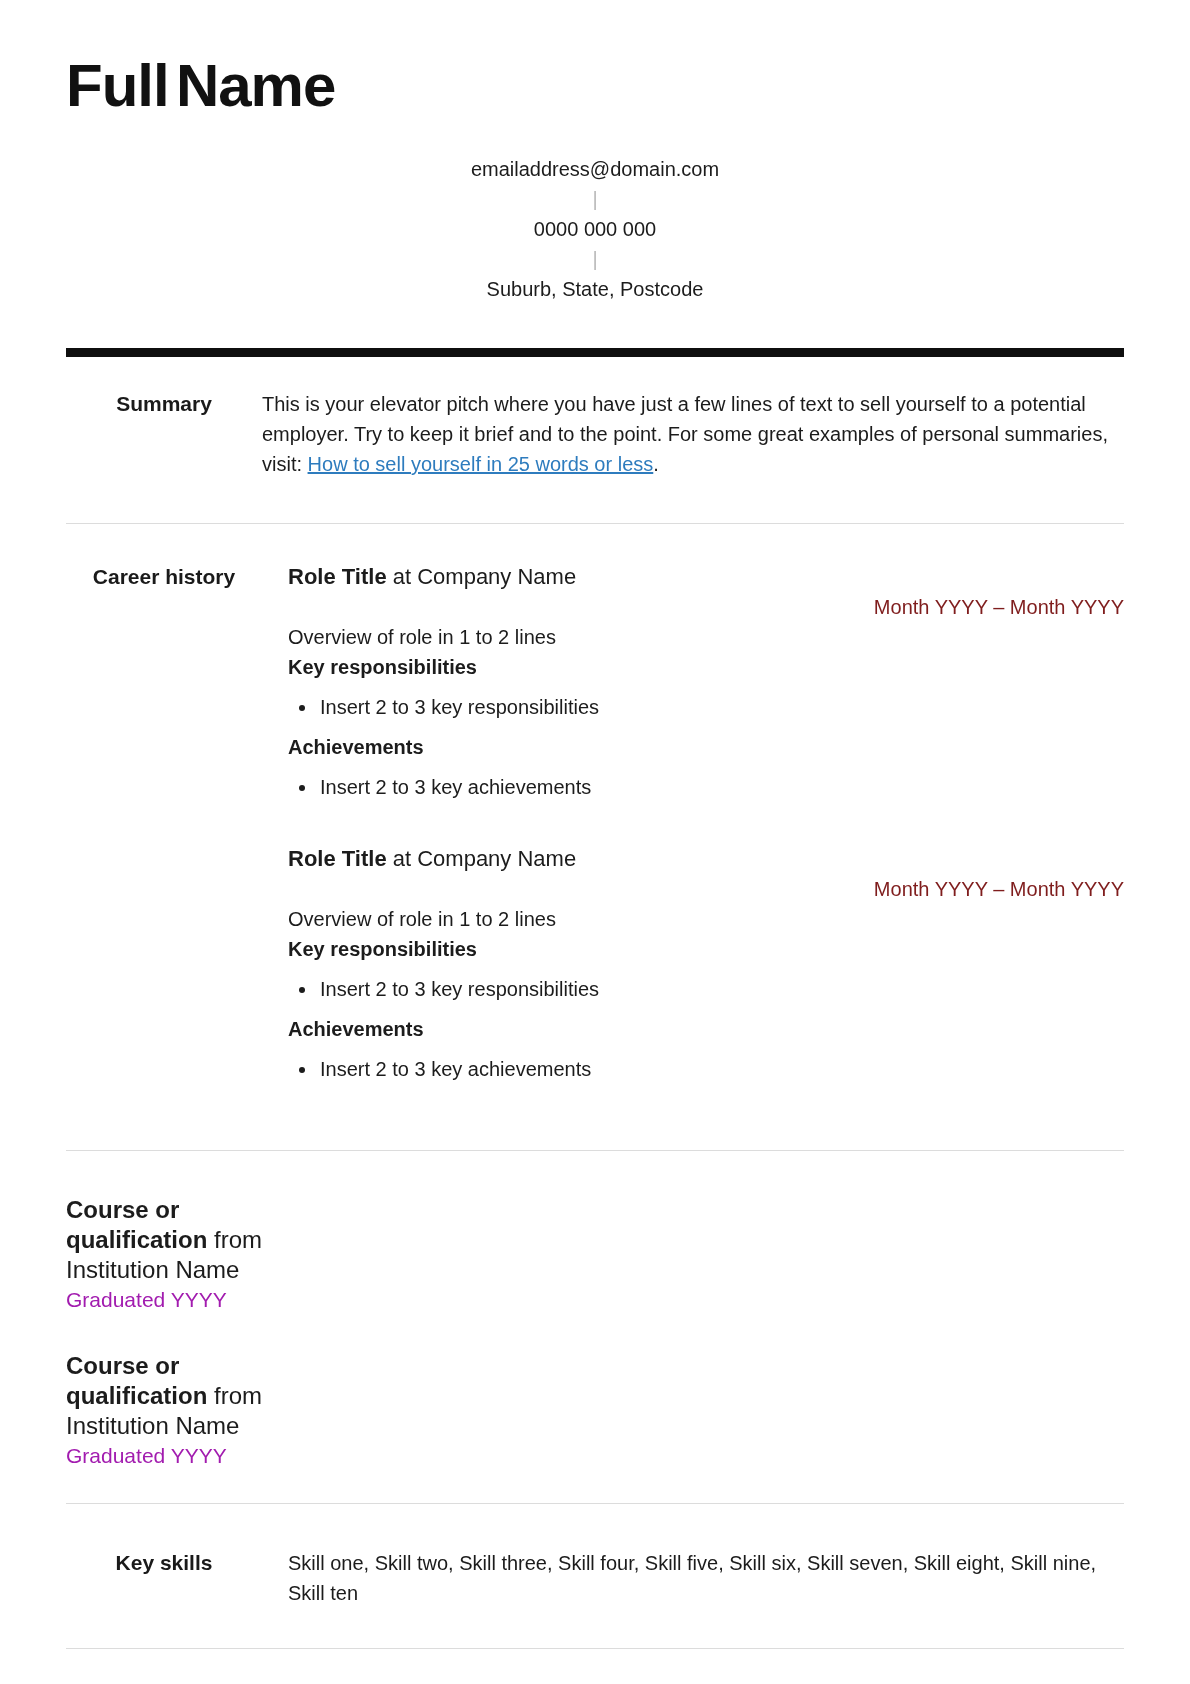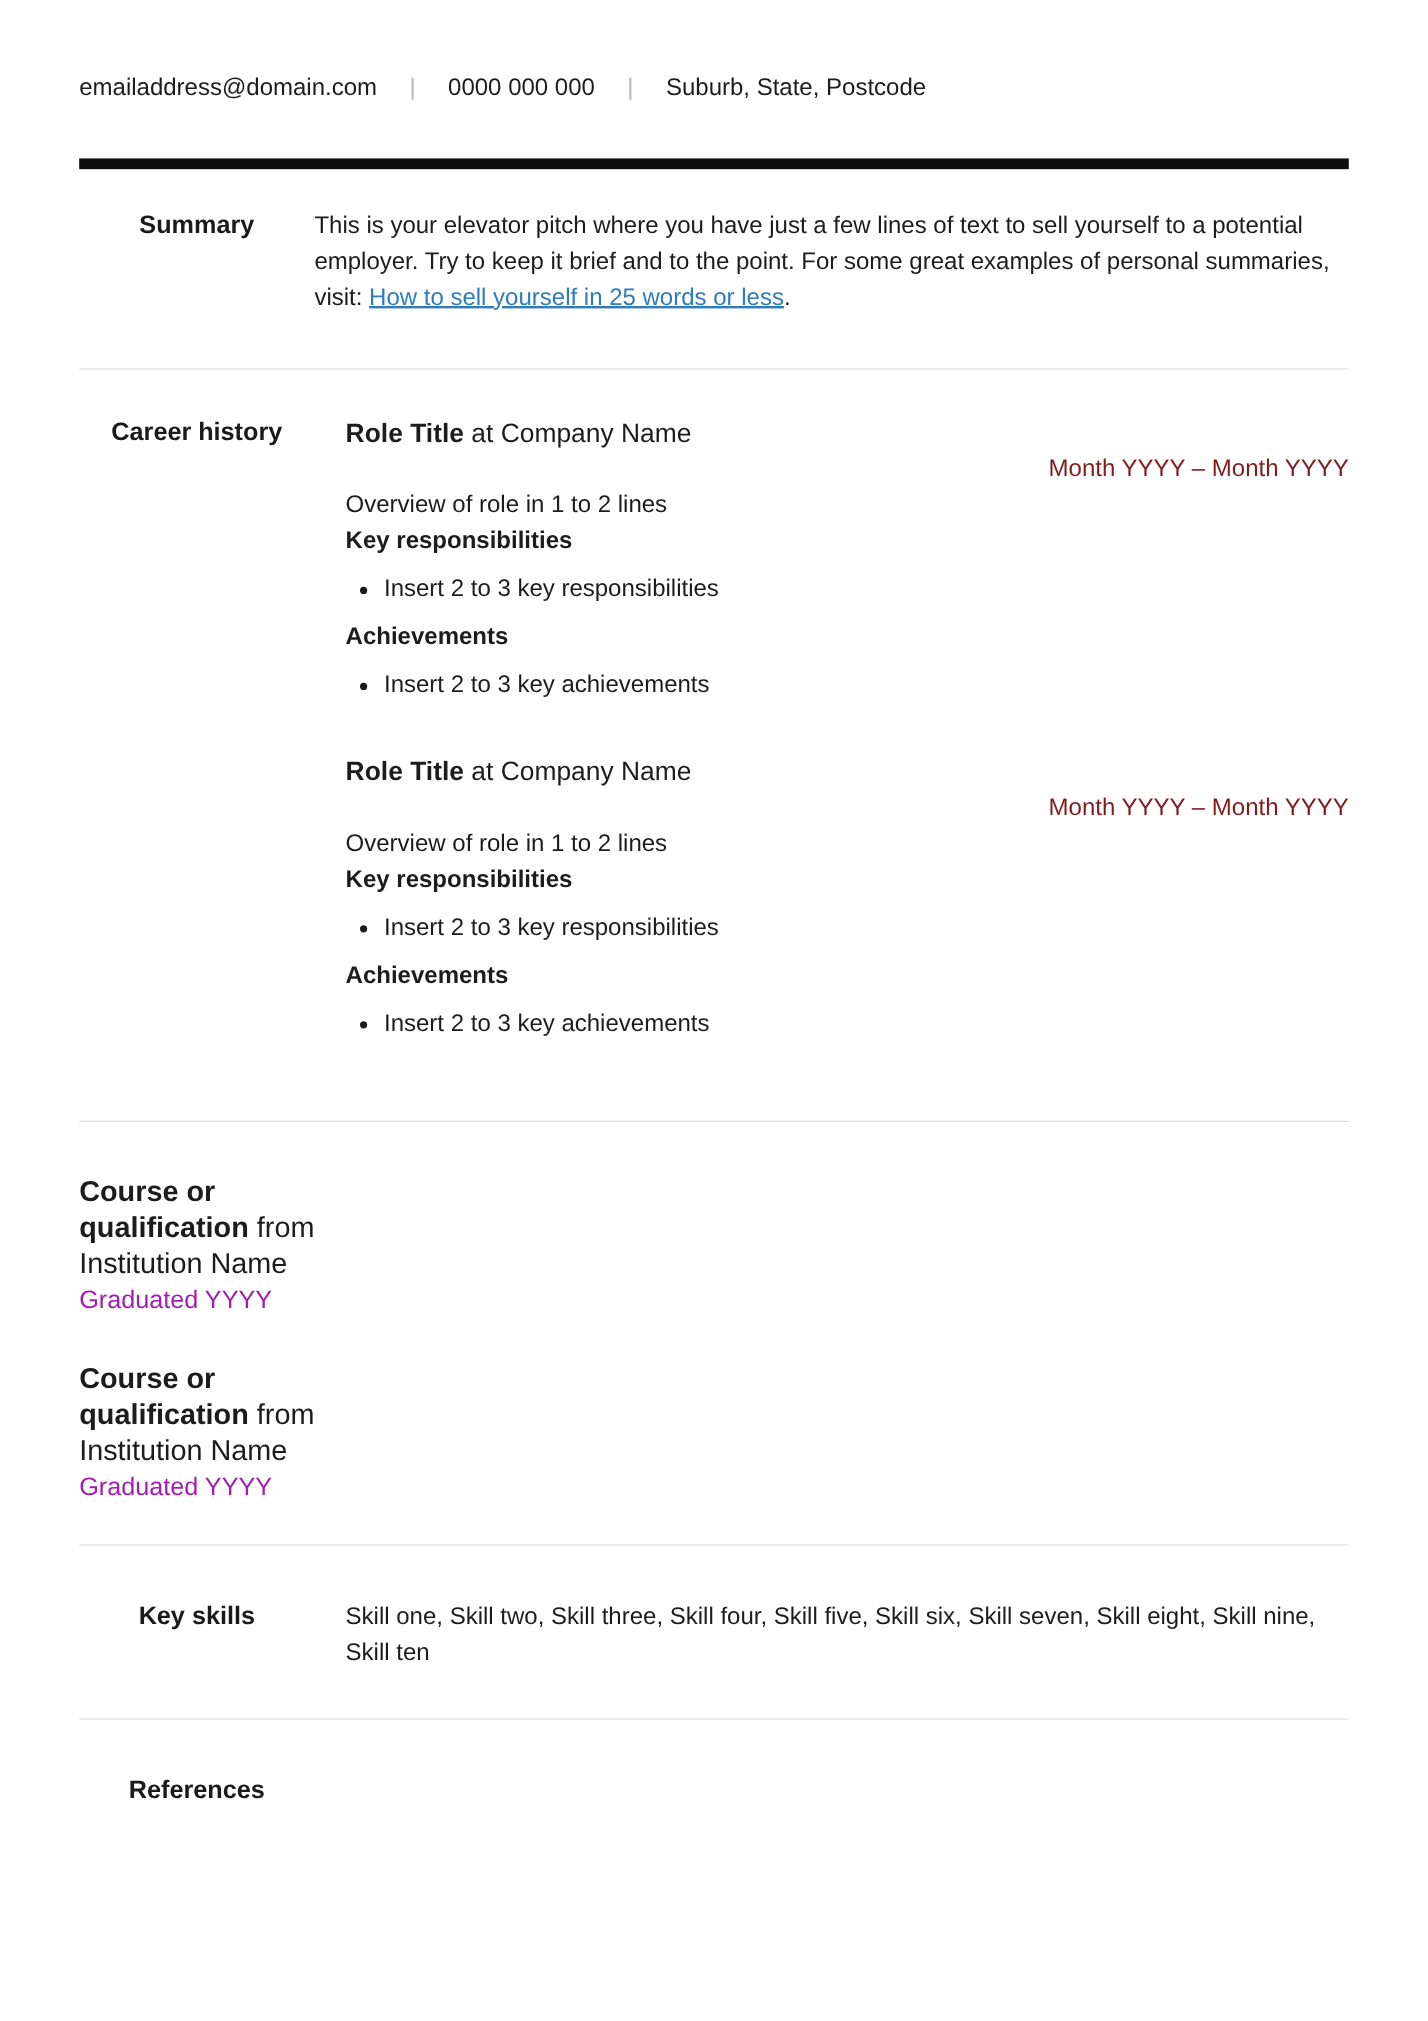--- a/index.html
+++ b/index.html
@@ -17,24 +17,26 @@
   .name {
     margin: 0;
     font-size: 60px;
     line-height: 56px;
     font-weight: 700;
     letter-spacing: -1px;
     word-spacing: -0.14em;
     color: #111111;
   }
   .contact-row {
+    margin-top: 40px;
     font-size: 20px;
     line-height: 30px;
     display: flex;
     align-items: center;
+    flex-direction: column;
   }
   .contact-sep {
     color: #b9b9b9;
     padding: 0 27px;
     font-size: 20px;
   }
 
   .thick-rule {
     margin-top: 44px;
     height: 9px;
@@ -103,20 +105,21 @@
     color: #a21caf;
     font-size: 21px;
     line-height: 30px;
   }
 </style>
 </head>
 <body>
 
 <div class="page">
 
+  <h1 class="name">Full Name</h1>
 
   <div class="contact-row">
     <span>emailaddress@domain.com</span>
     <span class="contact-sep">|</span>
     <span>0000 000 000</span>
     <span class="contact-sep">|</span>
     <span>Suburb, State, Postcode</span>
   </div>
 
   <div class="thick-rule"></div>

